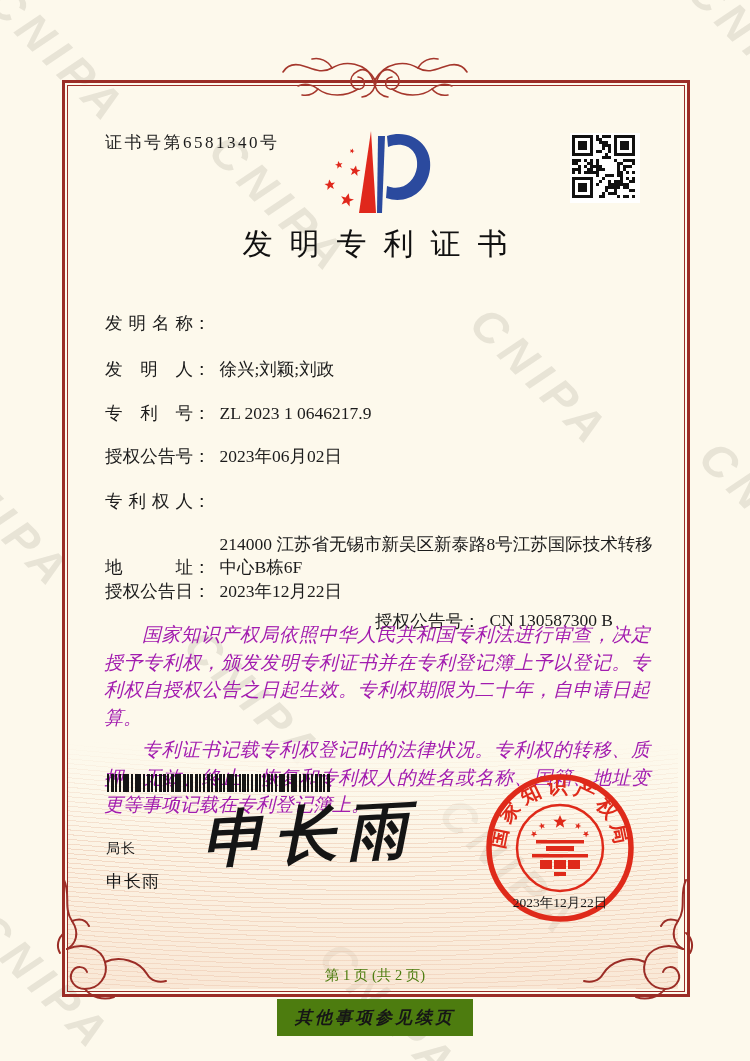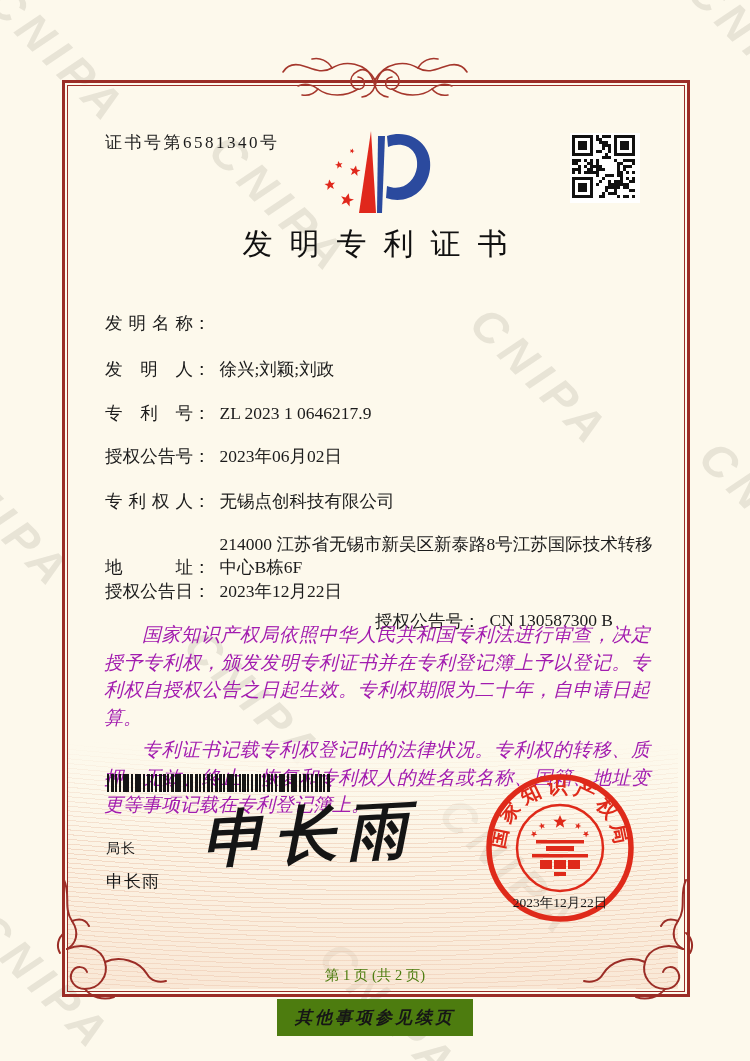--- a/index.html
+++ b/index.html
@@ -288,21 +288,20 @@
     <span class="val">ZL 2023 1 0646217.9</span>
   </div>
   <div class="row r3">
     <span class="lbl">授权公告号</span>
       <span class="colon">：</span>
     <span class="val">2023年06月02日</span>
   </div>
   <div class="row r4">
     <span class="lbl">专利权人</span>
       <span class="colon">：</span>
-    <span class="val">无锡点创科技有限公司</span>
   </div>
   <div class="row r5">
     <span class="lbl">地址</span>
       <span class="colon">：</span>
     <span class="val">214000 江苏省无锡市新吴区新泰路8号江苏国际技术转移中心B栋6F</span>
   </div>
   <div class="row r6" style="position:absolute;">
     <span class="lbl">授权公告日</span>
       <span class="colon">：</span>
     <span class="val" style="max-width:150px">2023年12月22日</span>

